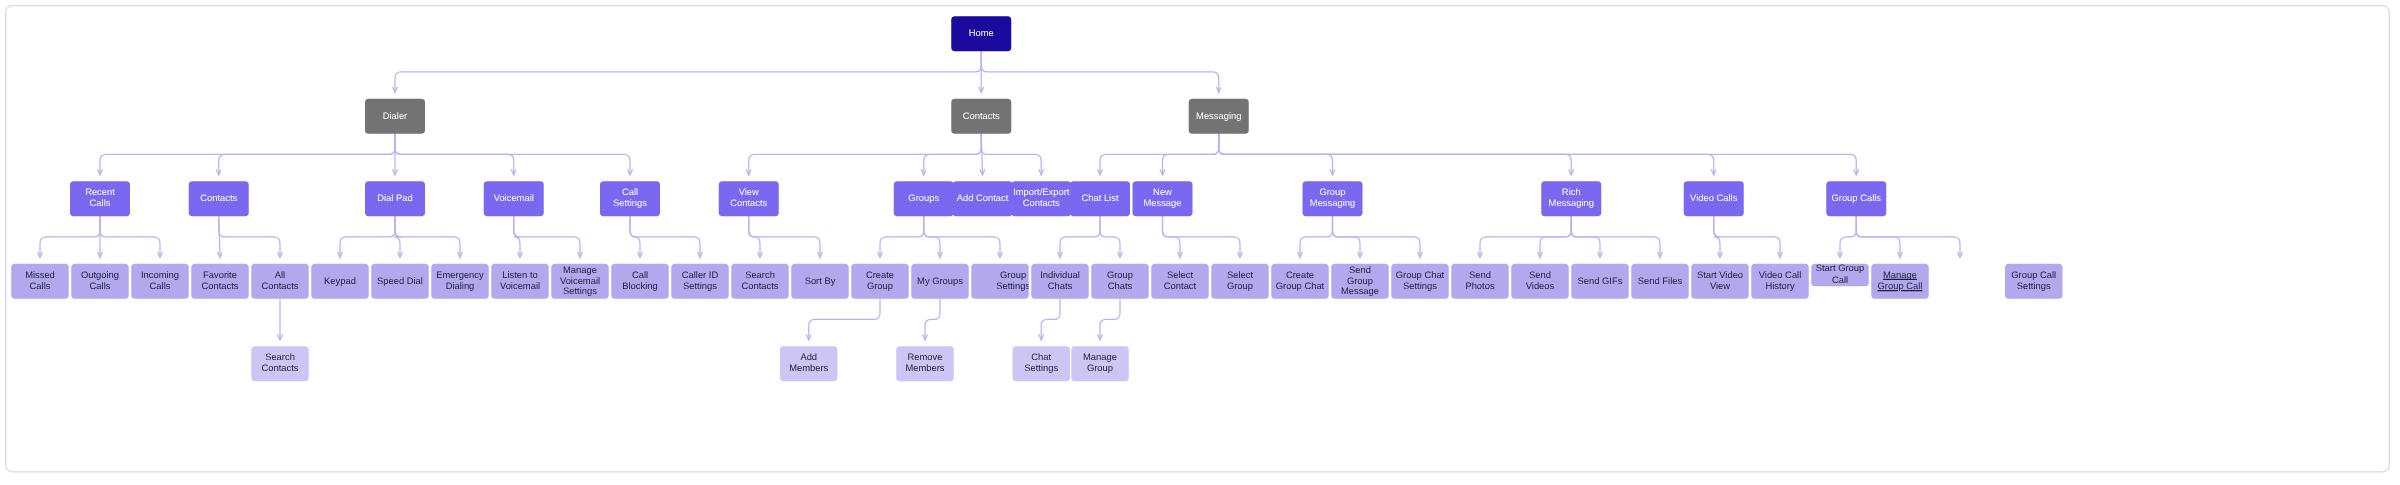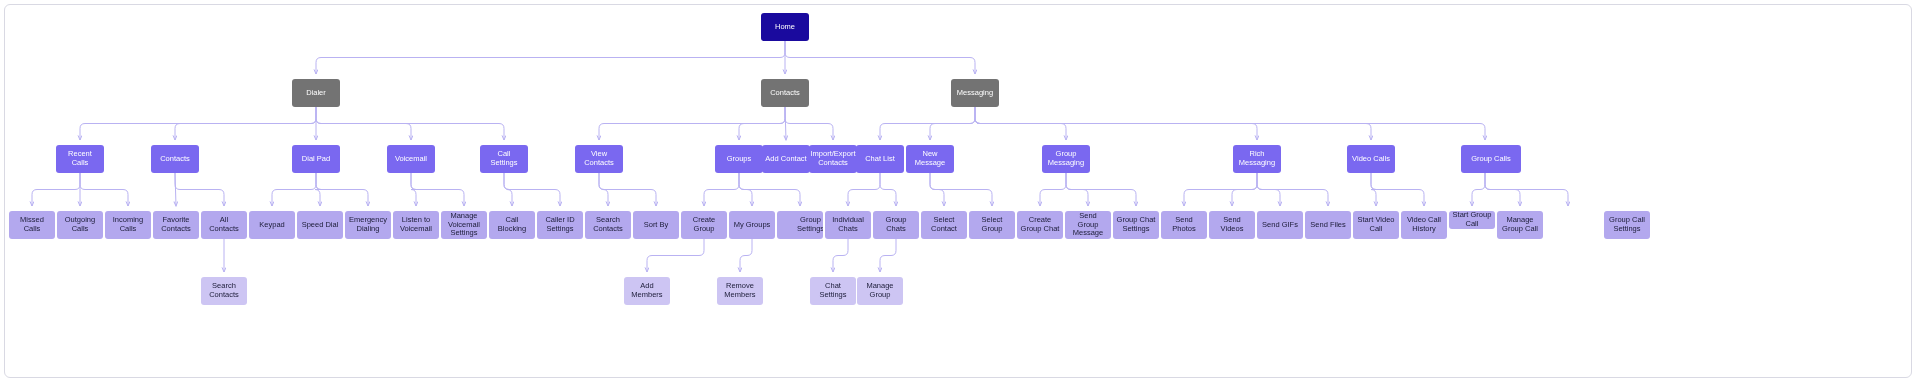--- a/index.html
+++ b/index.html
@@ -97,21 +97,21 @@
       <div class="node lvl2" style="left: 480px; top: 145px; width: 48px; height: 28px;">Call Settings</div>
       <div class="node lvl2" style="left: 575px; top: 145px; width: 48px; height: 28px;">View Contacts</div>
       <div class="node lvl2" style="left: 715px; top: 145px; width: 48px; height: 28px;">Groups</div>
       <div class="node lvl2" style="left: 762px; top: 145px; width: 48px; height: 28px;">Add Contact</div>
       <div class="node lvl2" style="left: 809px; top: 145px; width: 48px; height: 28px;">Import/Export Contacts</div>
       <div class="node lvl2" style="left: 856px; top: 145px; width: 48px; height: 28px;">Chat List</div>
       <div class="node lvl2" style="left: 906px; top: 145px; width: 48px; height: 28px;">New Message</div>
       <div class="node lvl2" style="left: 1042px; top: 145px; width: 48px; height: 28px;">Group Messaging</div>
       <div class="node lvl2" style="left: 1233px; top: 145px; width: 48px; height: 28px;">Rich Messaging</div>
       <div class="node lvl2" style="left: 1347px; top: 145px; width: 48px; height: 28px;">Video Calls</div>
-      <div class="node lvl2" style="left: 1461px; top: 145px; width: 60px; height: 28px;">Group Calls</div>
+      <div class="node lvl2" style="left: 1461px; top: 145px; width: 48px; height: 28px;">Group Calls</div>
       <div class="node lvl3" style="left: 9px; top: 211px; width: 46px; height: 28px;">Missed Calls</div>
       <div class="node lvl3" style="left: 57px; top: 211px; width: 46px; height: 28px;">Outgoing Calls</div>
       <div class="node lvl3" style="left: 105px; top: 211px; width: 46px; height: 28px;">Incoming Calls</div>
       <div class="node lvl3" style="left: 153px; top: 211px; width: 46px; height: 28px;">Favorite Contacts</div>
       <div class="node lvl3" style="left: 201px; top: 211px; width: 46px; height: 28px;">All Contacts</div>
       <div class="node lvl3" style="left: 249px; top: 211px; width: 46px; height: 28px;">Keypad</div>
       <div class="node lvl3" style="left: 297px; top: 211px; width: 46px; height: 28px;">Speed Dial</div>
       <div class="node lvl3" style="left: 345px; top: 211px; width: 46px; height: 28px;">Emergency Dialing</div>
       <div class="node lvl3" style="left: 393px; top: 211px; width: 46px; height: 28px;">Listen to Voicemail</div>
       <div class="node lvl3" style="left: 441px; top: 211px; width: 46px; height: 28px;">Manage Voicemail Settings</div>
@@ -126,24 +126,24 @@
       <div class="node lvl3" style="left: 873px; top: 211px; width: 46px; height: 28px;">Group Chats</div>
       <div class="node lvl3" style="left: 921px; top: 211px; width: 46px; height: 28px;">Select Contact</div>
       <div class="node lvl3" style="left: 969px; top: 211px; width: 46px; height: 28px;">Select Group</div>
       <div class="node lvl3" style="left: 1017px; top: 211px; width: 46px; height: 28px;">Create Group Chat</div>
       <div class="node lvl3" style="left: 1065px; top: 211px; width: 46px; height: 28px;">Send Group Message</div>
       <div class="node lvl3" style="left: 1113px; top: 211px; width: 46px; height: 28px;">Group Chat Settings</div>
       <div class="node lvl3" style="left: 1161px; top: 211px; width: 46px; height: 28px;">Send Photos</div>
       <div class="node lvl3" style="left: 1209px; top: 211px; width: 46px; height: 28px;">Send Videos</div>
       <div class="node lvl3" style="left: 1257px; top: 211px; width: 46px; height: 28px;">Send GIFs</div>
       <div class="node lvl3" style="left: 1305px; top: 211px; width: 46px; height: 28px;">Send Files</div>
-      <div class="node lvl3" style="left: 1353px; top: 211px; width: 46px; height: 28px;">Start Video Call</div>
+      <div class="node lvl3" style="left: 1353px; top: 211px; width: 46px; height: 28px;">Start Video View</div>
       <div class="node lvl3" style="left: 1401px; top: 211px; width: 46px; height: 28px;">Video Call History</div>
       <div class="node lvl3" style="left: 1449px; top: 211px; width: 46px; height: 18px;">Start Group Call</div>
-      <div class="node lvl3" style="left: 1497px; top: 211px; width: 46px; height: 28px;">Manage Group Call</div>
+      <div class="node lvl3" style="left: 1497px; top: 211px; width: 46px; height: 28px; text-decoration: underline;">Manage Group Call</div>
       <div class="node lvl3" style="left: 1604px; top: 211px; width: 46px; height: 28px;">Group Call Settings</div>
       <div class="node lvl4" style="left: 201px; top: 277px; width: 46px; height: 28px;">Search Contacts</div>
       <div class="node lvl4" style="left: 624px; top: 277px; width: 46px; height: 28px;">Add Members</div>
       <div class="node lvl4" style="left: 717px; top: 277px; width: 46px; height: 28px;">Remove Members</div>
       <div class="node lvl4" style="left: 810px; top: 277px; width: 46px; height: 28px;">Chat Settings</div>
       <div class="node lvl4" style="left: 857px; top: 277px; width: 46px; height: 28px;">Manage Group</div>
     </div>
 </div>
 
 </body></html>

